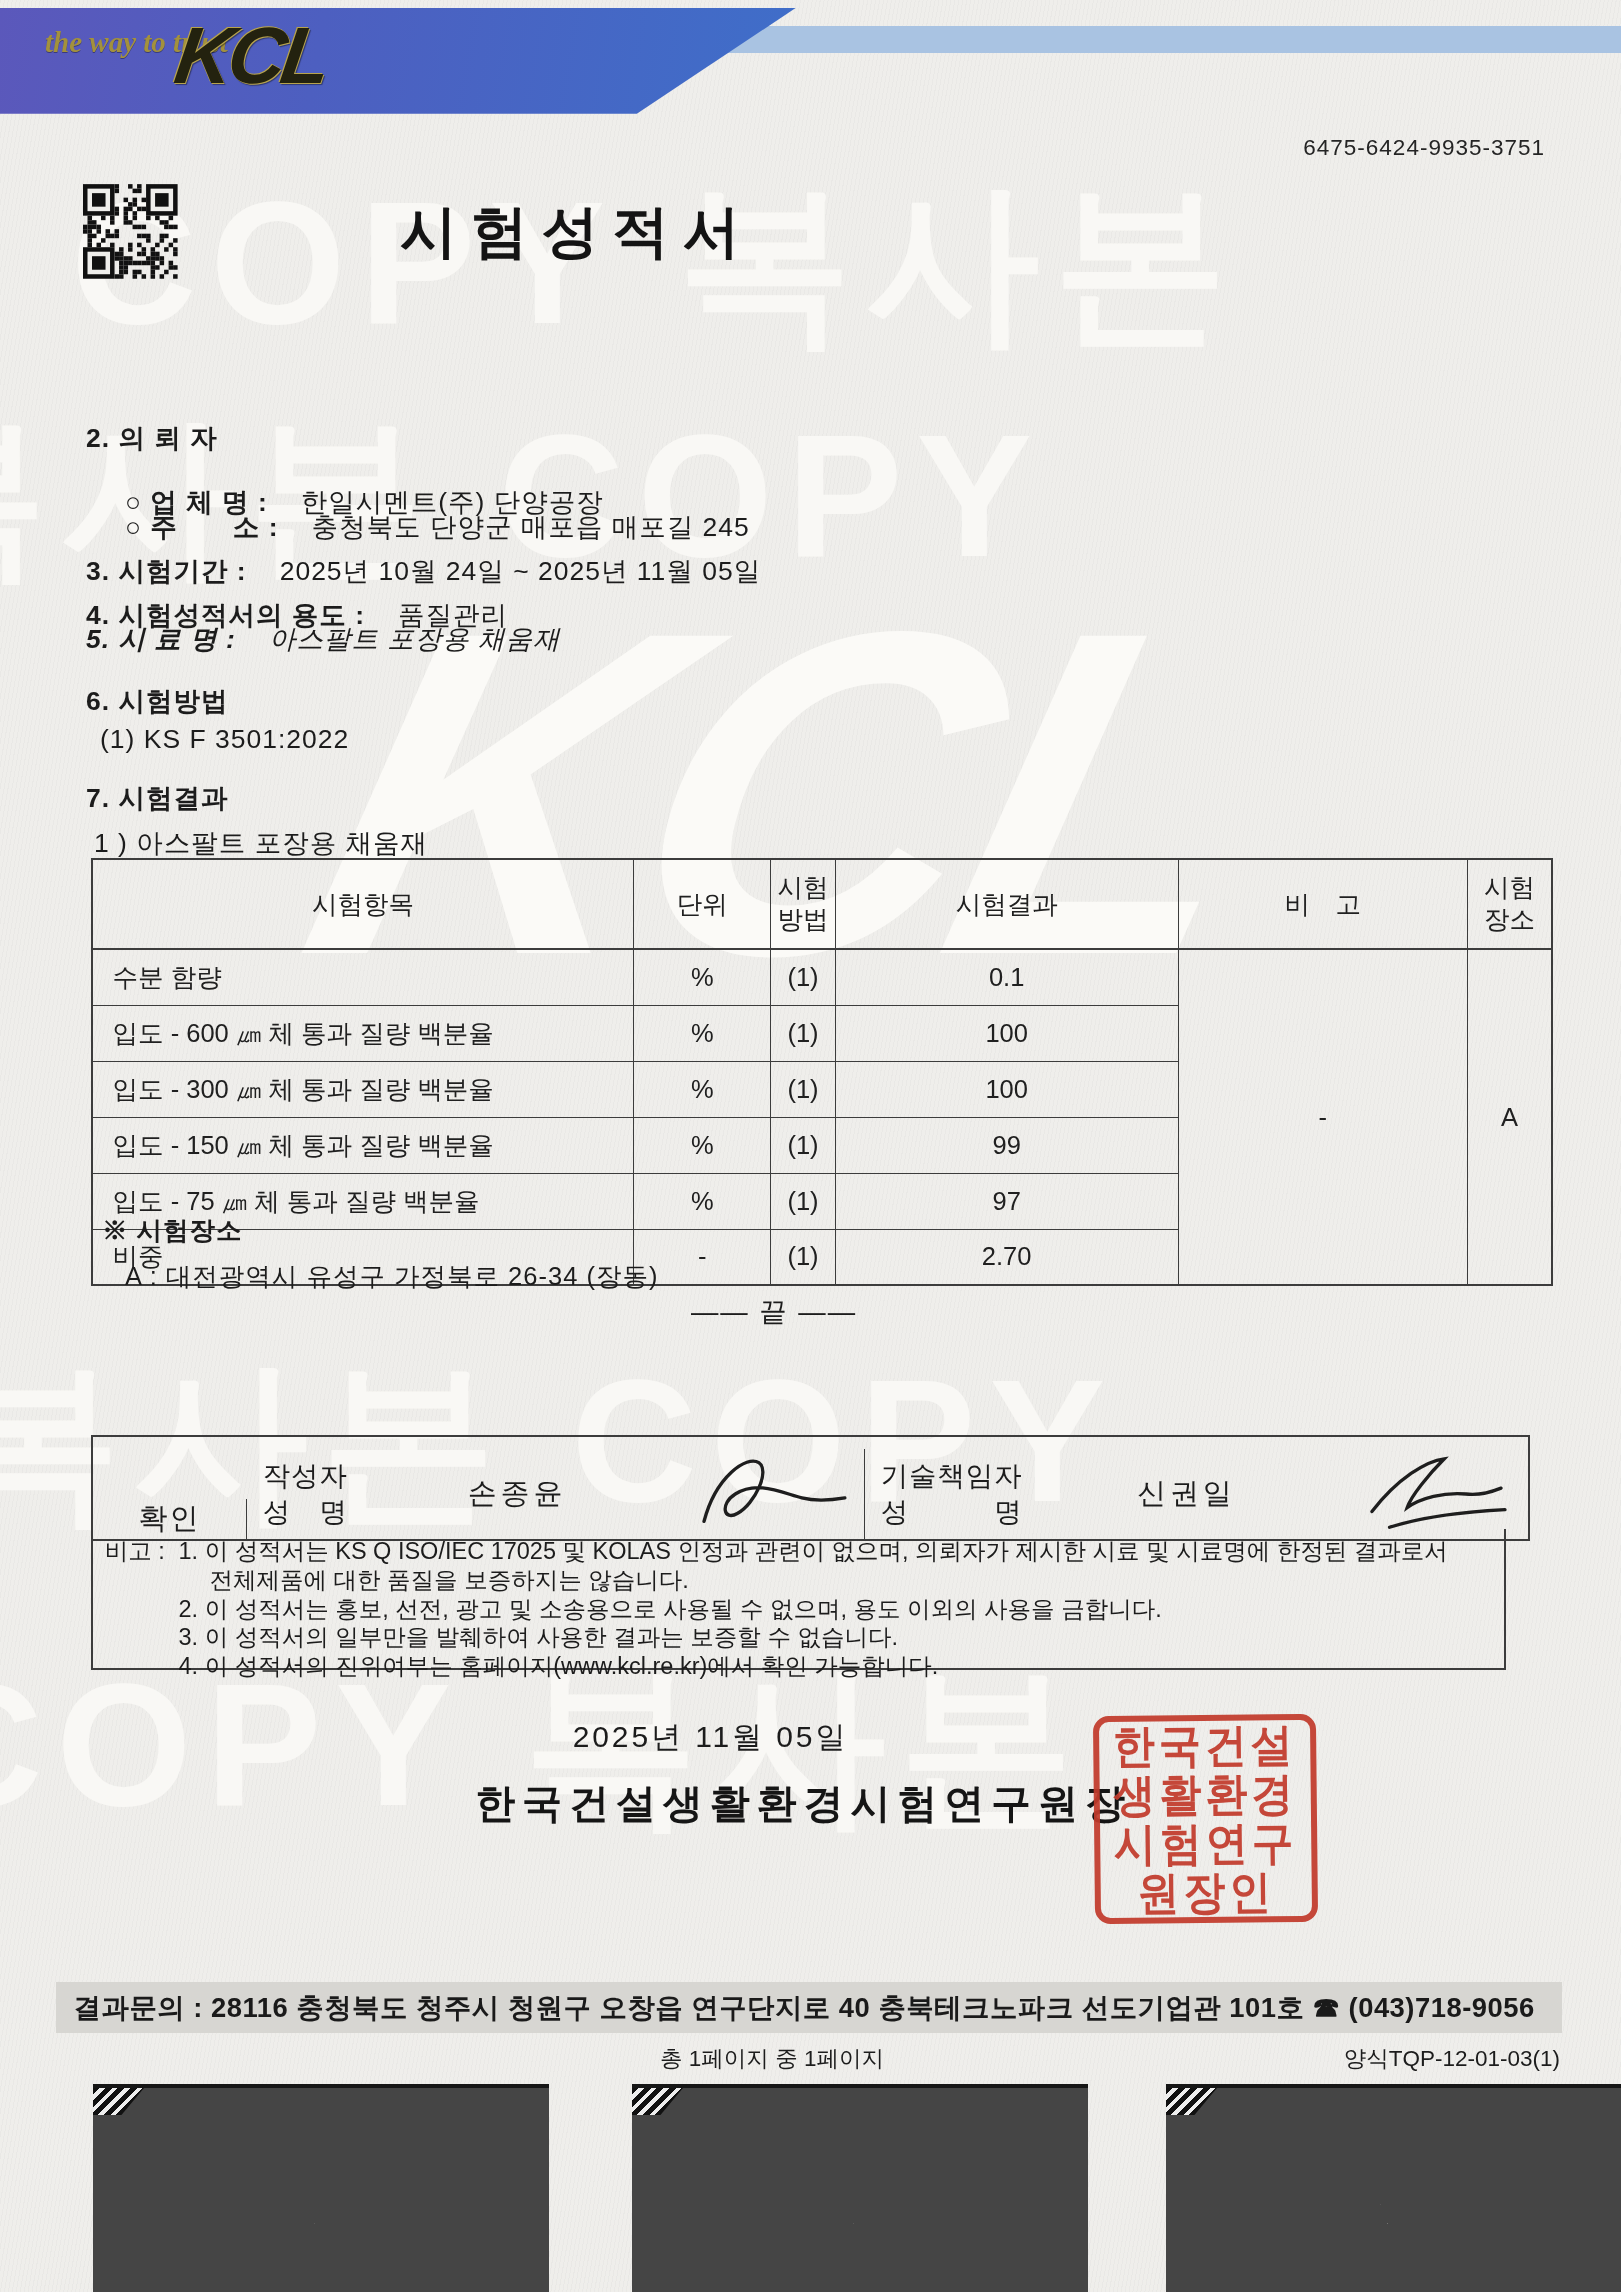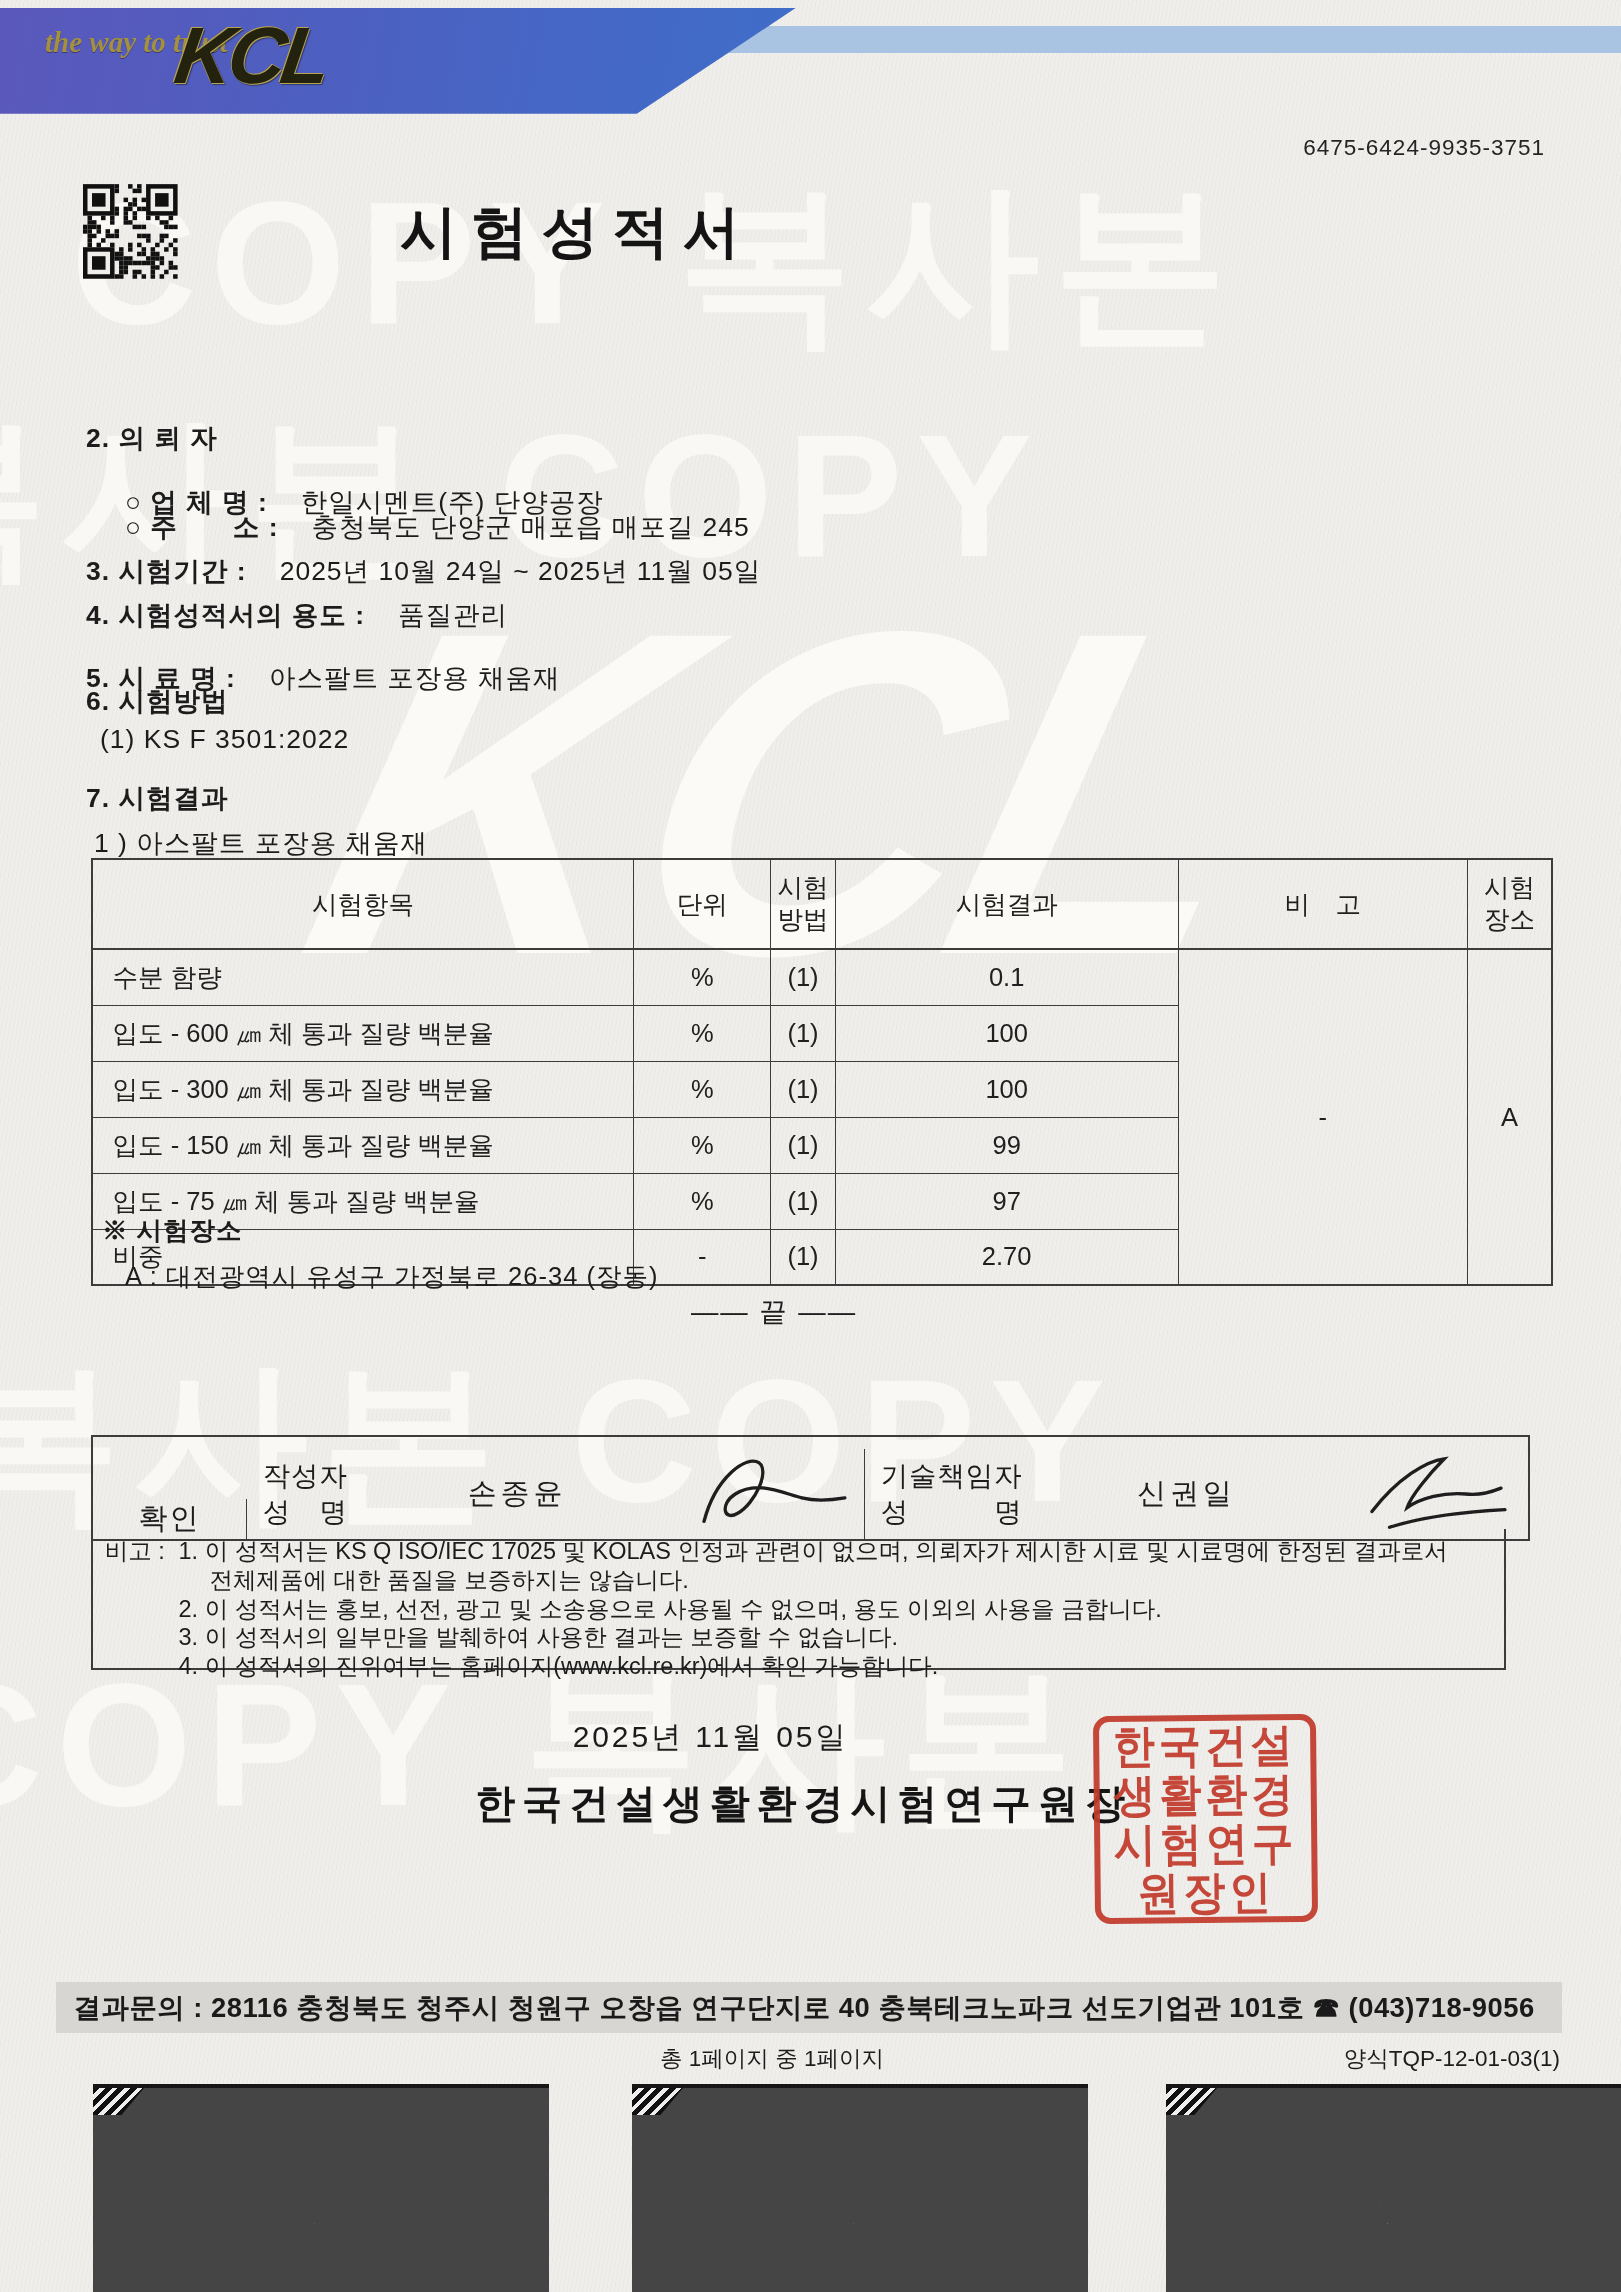--- a/index.html
+++ b/index.html
@@ -240,21 +240,21 @@
     <span class="fvalue">충청북도 단양군 매포읍 매포길 245</span>
   </div>
   <div class="abs frow" style="top:553px;justify-content:flex-end;">
     <span class="flabel">3. 시험기간 :</span>
     <span class="fvalue">2025년 10월 24일 ~ 2025년 11월 05일</span>
   </div>
   <div class="abs frow" style="top:597px;">
     <span class="flabel">4. 시험성적서의 용도 :</span>
     <span class="fvalue">품질관리</span>
   </div>
-  <div class="abs frow" style="top:660px;">
+  <div class="abs frow" style="top:621px;font-style:italic;">
     <span class="flabel">5. 시 료 명 :</span>
     <span class="fvalue">아스팔트 포장용 채움재</span>
   </div>
   <div class="abs frow" style="top:683px;">
     <span class="flabel">6. 시험방법</span>
   </div>
   <div class="abs frow" style="top:724px; left:100px;">
     <span class="fvalue">(1) KS F 3501:2022</span>
   </div>
   <div class="abs frow" style="top:780px;">

